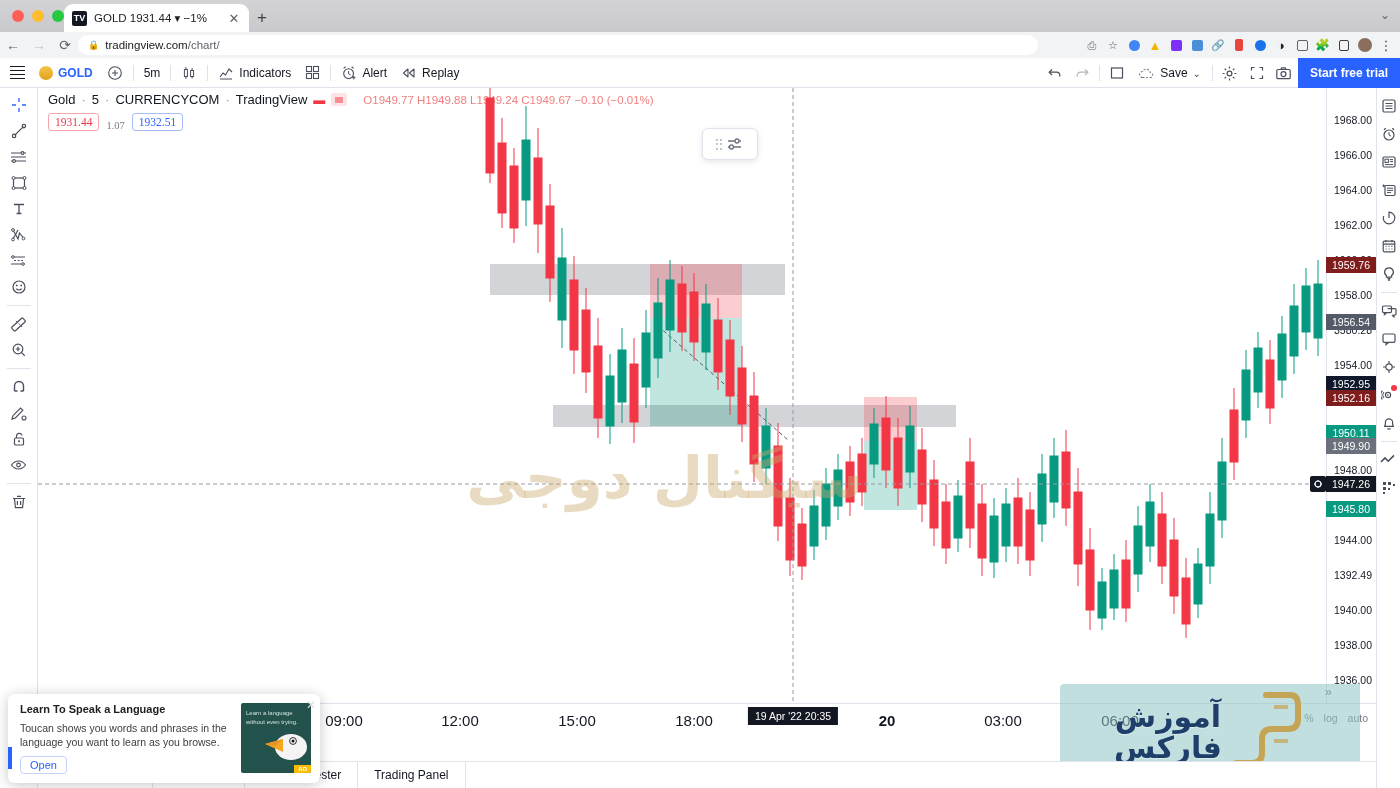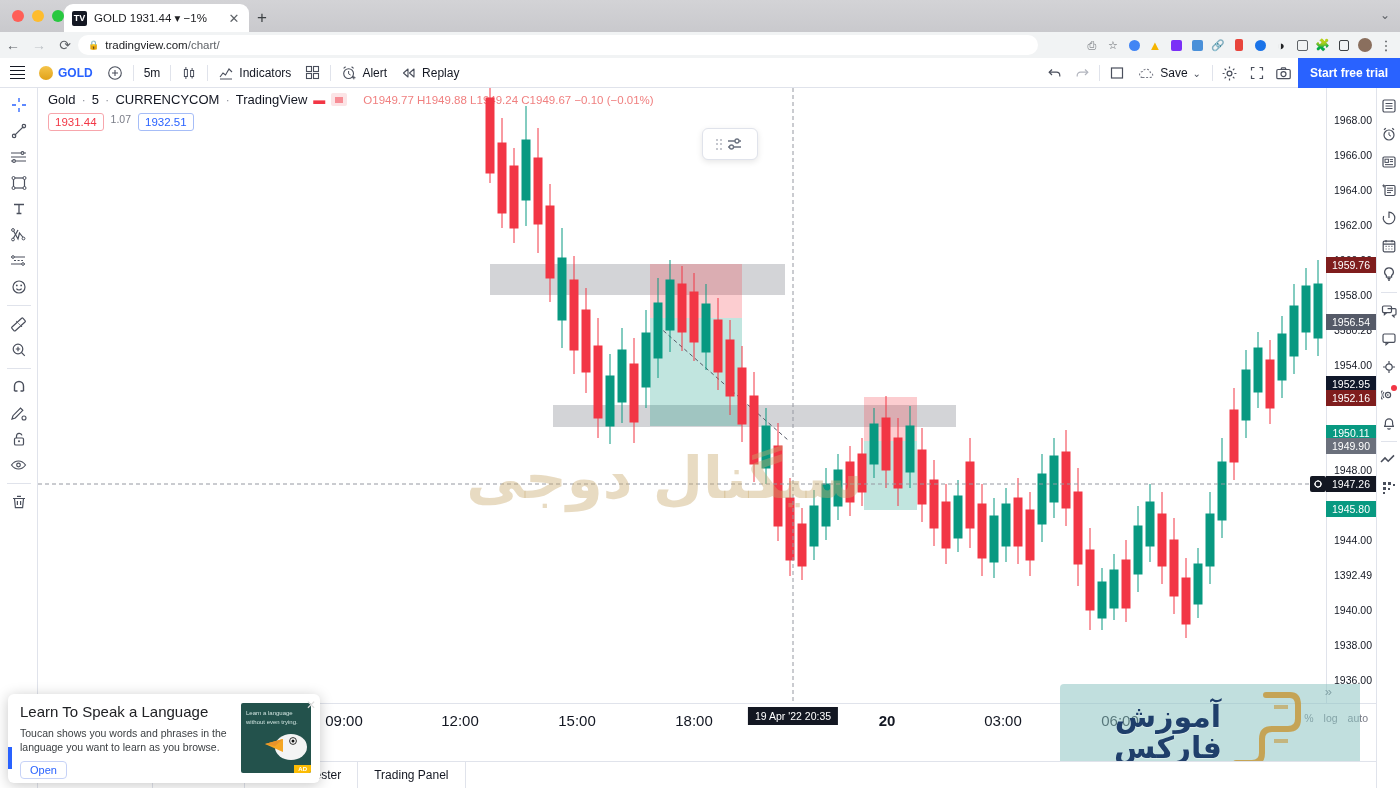--- a/index.html
+++ b/index.html
@@ -134,21 +134,21 @@
 
   
   .legend { position: absolute; left: 10px; top: 4px; }
   .legend-row1 {
     display: flex; align-items: center; gap: 6px; font-size: 13px; color: #131722;
   }
   .legend-row1 .sym { font-weight: 500; }
   .legend-row1 .sep { color: #9598a1; }
   .ohlc { font-size: 11.5px; color: #f07f7f; margin-left: 10px; white-space: nowrap; }
   .ohlc b { font-weight: normal; }
-  .legend-row2 { display: flex; align-items: flex-start; gap: 7px; margin-top: 6px; }
+  .legend-row2 { display: flex; align-items: flex-end; gap: 7px; margin-top: 6px; font-family: Liberation Serif, serif; }
   .pill {
     font-size: 11.5px; padding: 2px 6px; border-radius: 3px; border: 1px solid;
   }
   .pill.bid { color: #f23645; border-color: #f7a6ac; }
   .pill.ask { color: #2962ff; border-color: #a6bdf7; }
   .spread { font-size: 10.5px; color: #787b86; }
   .style-chip {
     width: 16px; height: 13px; border-radius: 2px; background: #fce4e6;
     display: flex; align-items: center; justify-content: center;
   }
@@ -238,21 +238,21 @@
   }
   .rdiv { width: 16px; height: 1px; background: #e0e3eb; margin: 4px 0; }
 
   
   .ad-popup {
     position: absolute; left: 8px; top: 694px; width: 312px; height: 89px;
     background: #fff; border-radius: 6px; box-shadow: 0 2px 14px rgba(0,0,0,.22);
     display: flex; overflow: hidden; z-index: 40;
   }
   .ad-left { flex: 1; padding: 9px 10px 8px 12px; }
-  .ad-title { font-size: 15px; font-weight: normal; color: #202124; }
+  .ad-title { font-size: 11px; font-weight: bold; color: #202124; }
   .ad-body { font-size: 10.5px; color: #3c4043; margin-top: 6px; line-height: 1.35; }
   .ad-open {
     margin-top: 7px; display: inline-block; font-size: 11px; color: #2962ff;
     border: 1px solid #c6d2f7; border-radius: 4px; padding: 2px 9px; cursor: pointer;
   }
   .ad-creative {
     width: 70px; height: 70px; margin: 9px 9px 0 0; background: #23524c;
     position: relative; border-radius: 2px; overflow: hidden; flex: 0 0 auto;
   }
   .ad-creative-txt {

